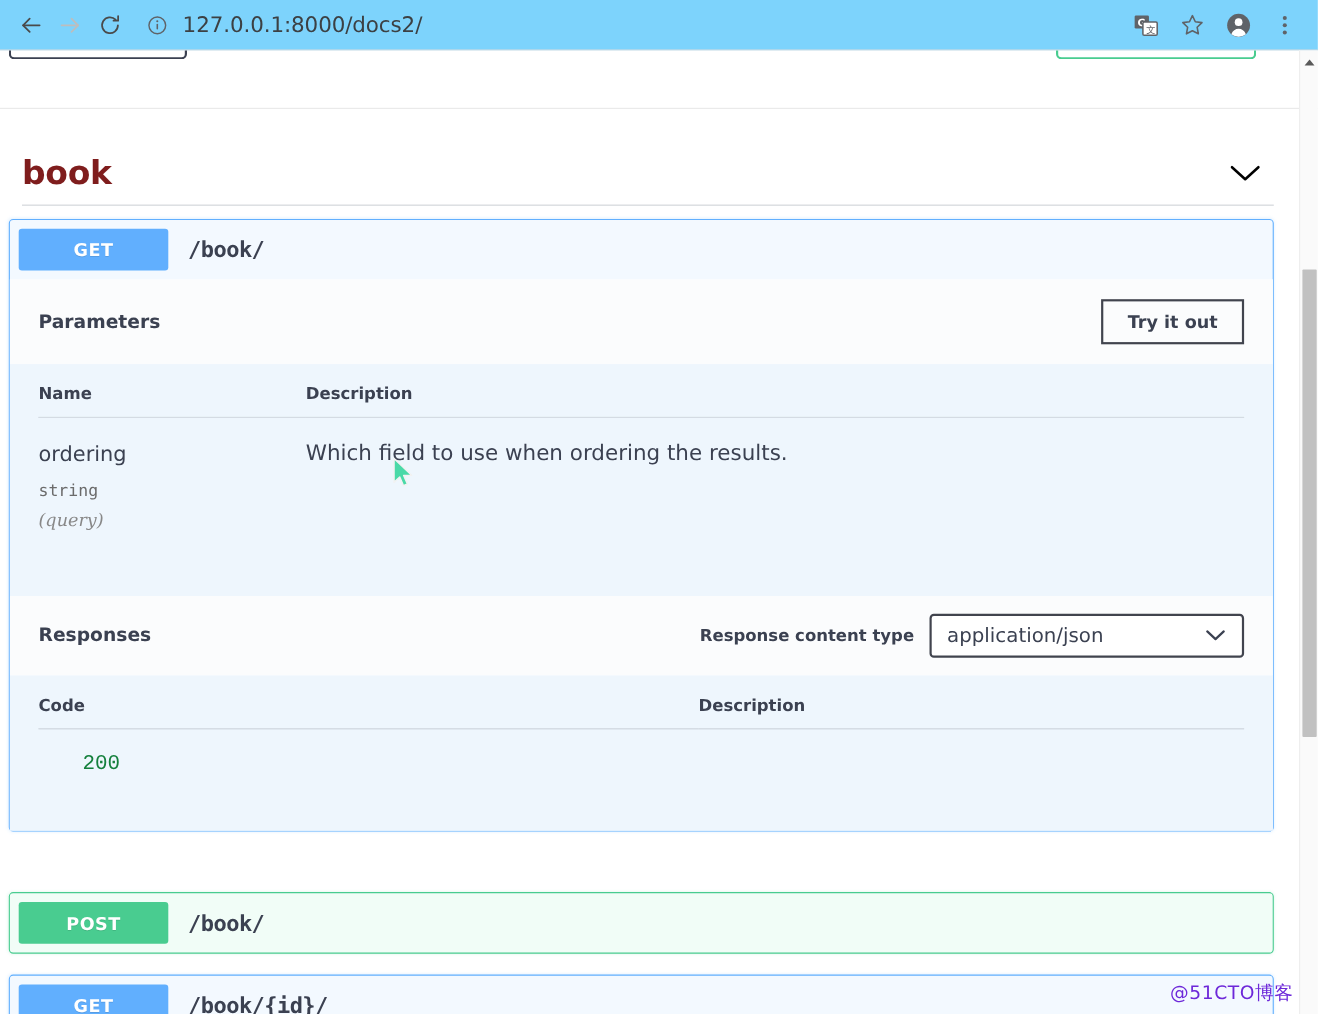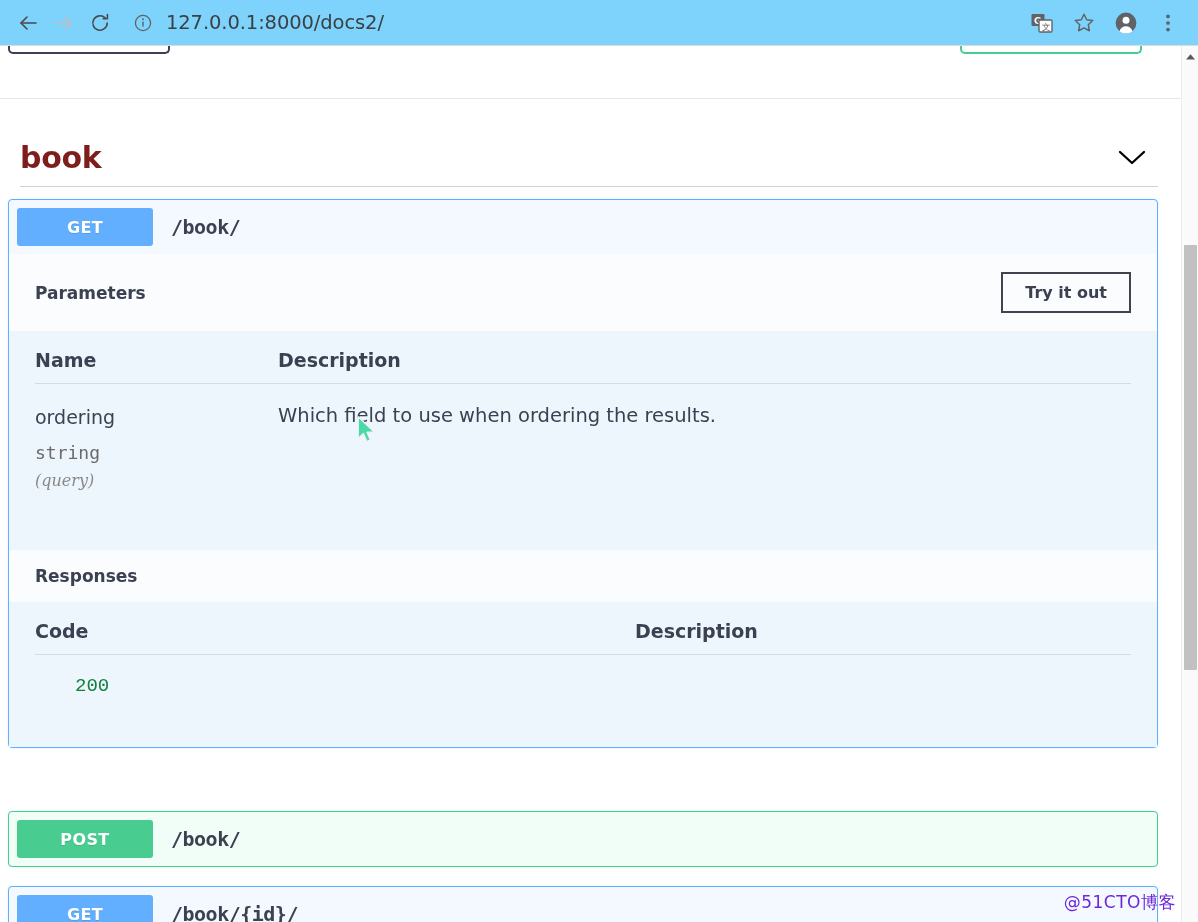--- a/index.html
+++ b/index.html
@@ -196,41 +196,41 @@
     cursor: pointer;
   }
 
   .param-table-wrap {
     background: #eef6fd;
     padding: 0 26px 60px 26px;
   }
   .dtable { width: 100%; border-collapse: collapse; }
   .dtable th {
     text-align: left;
-    font-size: 19px;
+    font-size: 15px;
     font-weight: bold;
     color: #3b4151;
     font-family: "DejaVu Sans", sans-serif;
     padding: 18px 0 12px 0;
     border-bottom: 1px solid #d4dbe3;
   }
   .dtable td {
     vertical-align: top;
     padding: 20px 0 0 0;
   }
   .col-name  { width: 243px; }
   .param-name {
     font-size: 19px;
     color: #3b4151;
     font-family: "DejaVu Sans", sans-serif;
     line-height: 1.45;
   }
   .param-type {
     font-family: "DejaVu Sans Mono", monospace;
-    font-size: 18px;
+    font-size: 15px;
     color: #6b6b6b;
     margin-top: 9px;
     line-height: 1.3;
   }
   .param-in {
     font-family: "DejaVu Serif", serif;
     font-style: italic;
     font-size: 16px;
     color: #888888;
     margin-top: 7px;
@@ -453,20 +453,31 @@
               <td>
                 <div class="param-desc">Which field to use when ordering the results.</div>
               </td>
             </tr>
           </tbody>
         </table>
       </div>
 
       <div class="resp-head">
         <span class="section-title">Responses</span>
+        <div class="resp-ctrl">
+          <span class="resp-label">Response content type</span>
+          <div class="resp-select">
+            <span>application/json</span>
+            <span>
+              <svg width="20" height="13" viewBox="0 0 20 13" fill="none">
+                <path d="M2.5 3l7.5 7 7.5-7" stroke="#3b4151" stroke-width="2" stroke-linecap="round" stroke-linejoin="round"></path>
+              </svg>
+            </span>
+          </div>
+        </div>
       </div>
 
       <div class="resp-table-wrap">
         <table class="dtable">
           <thead>
             <tr>
               <th class="col-code">Code</th>
               <th>Description</th>
             </tr>
           </thead>

